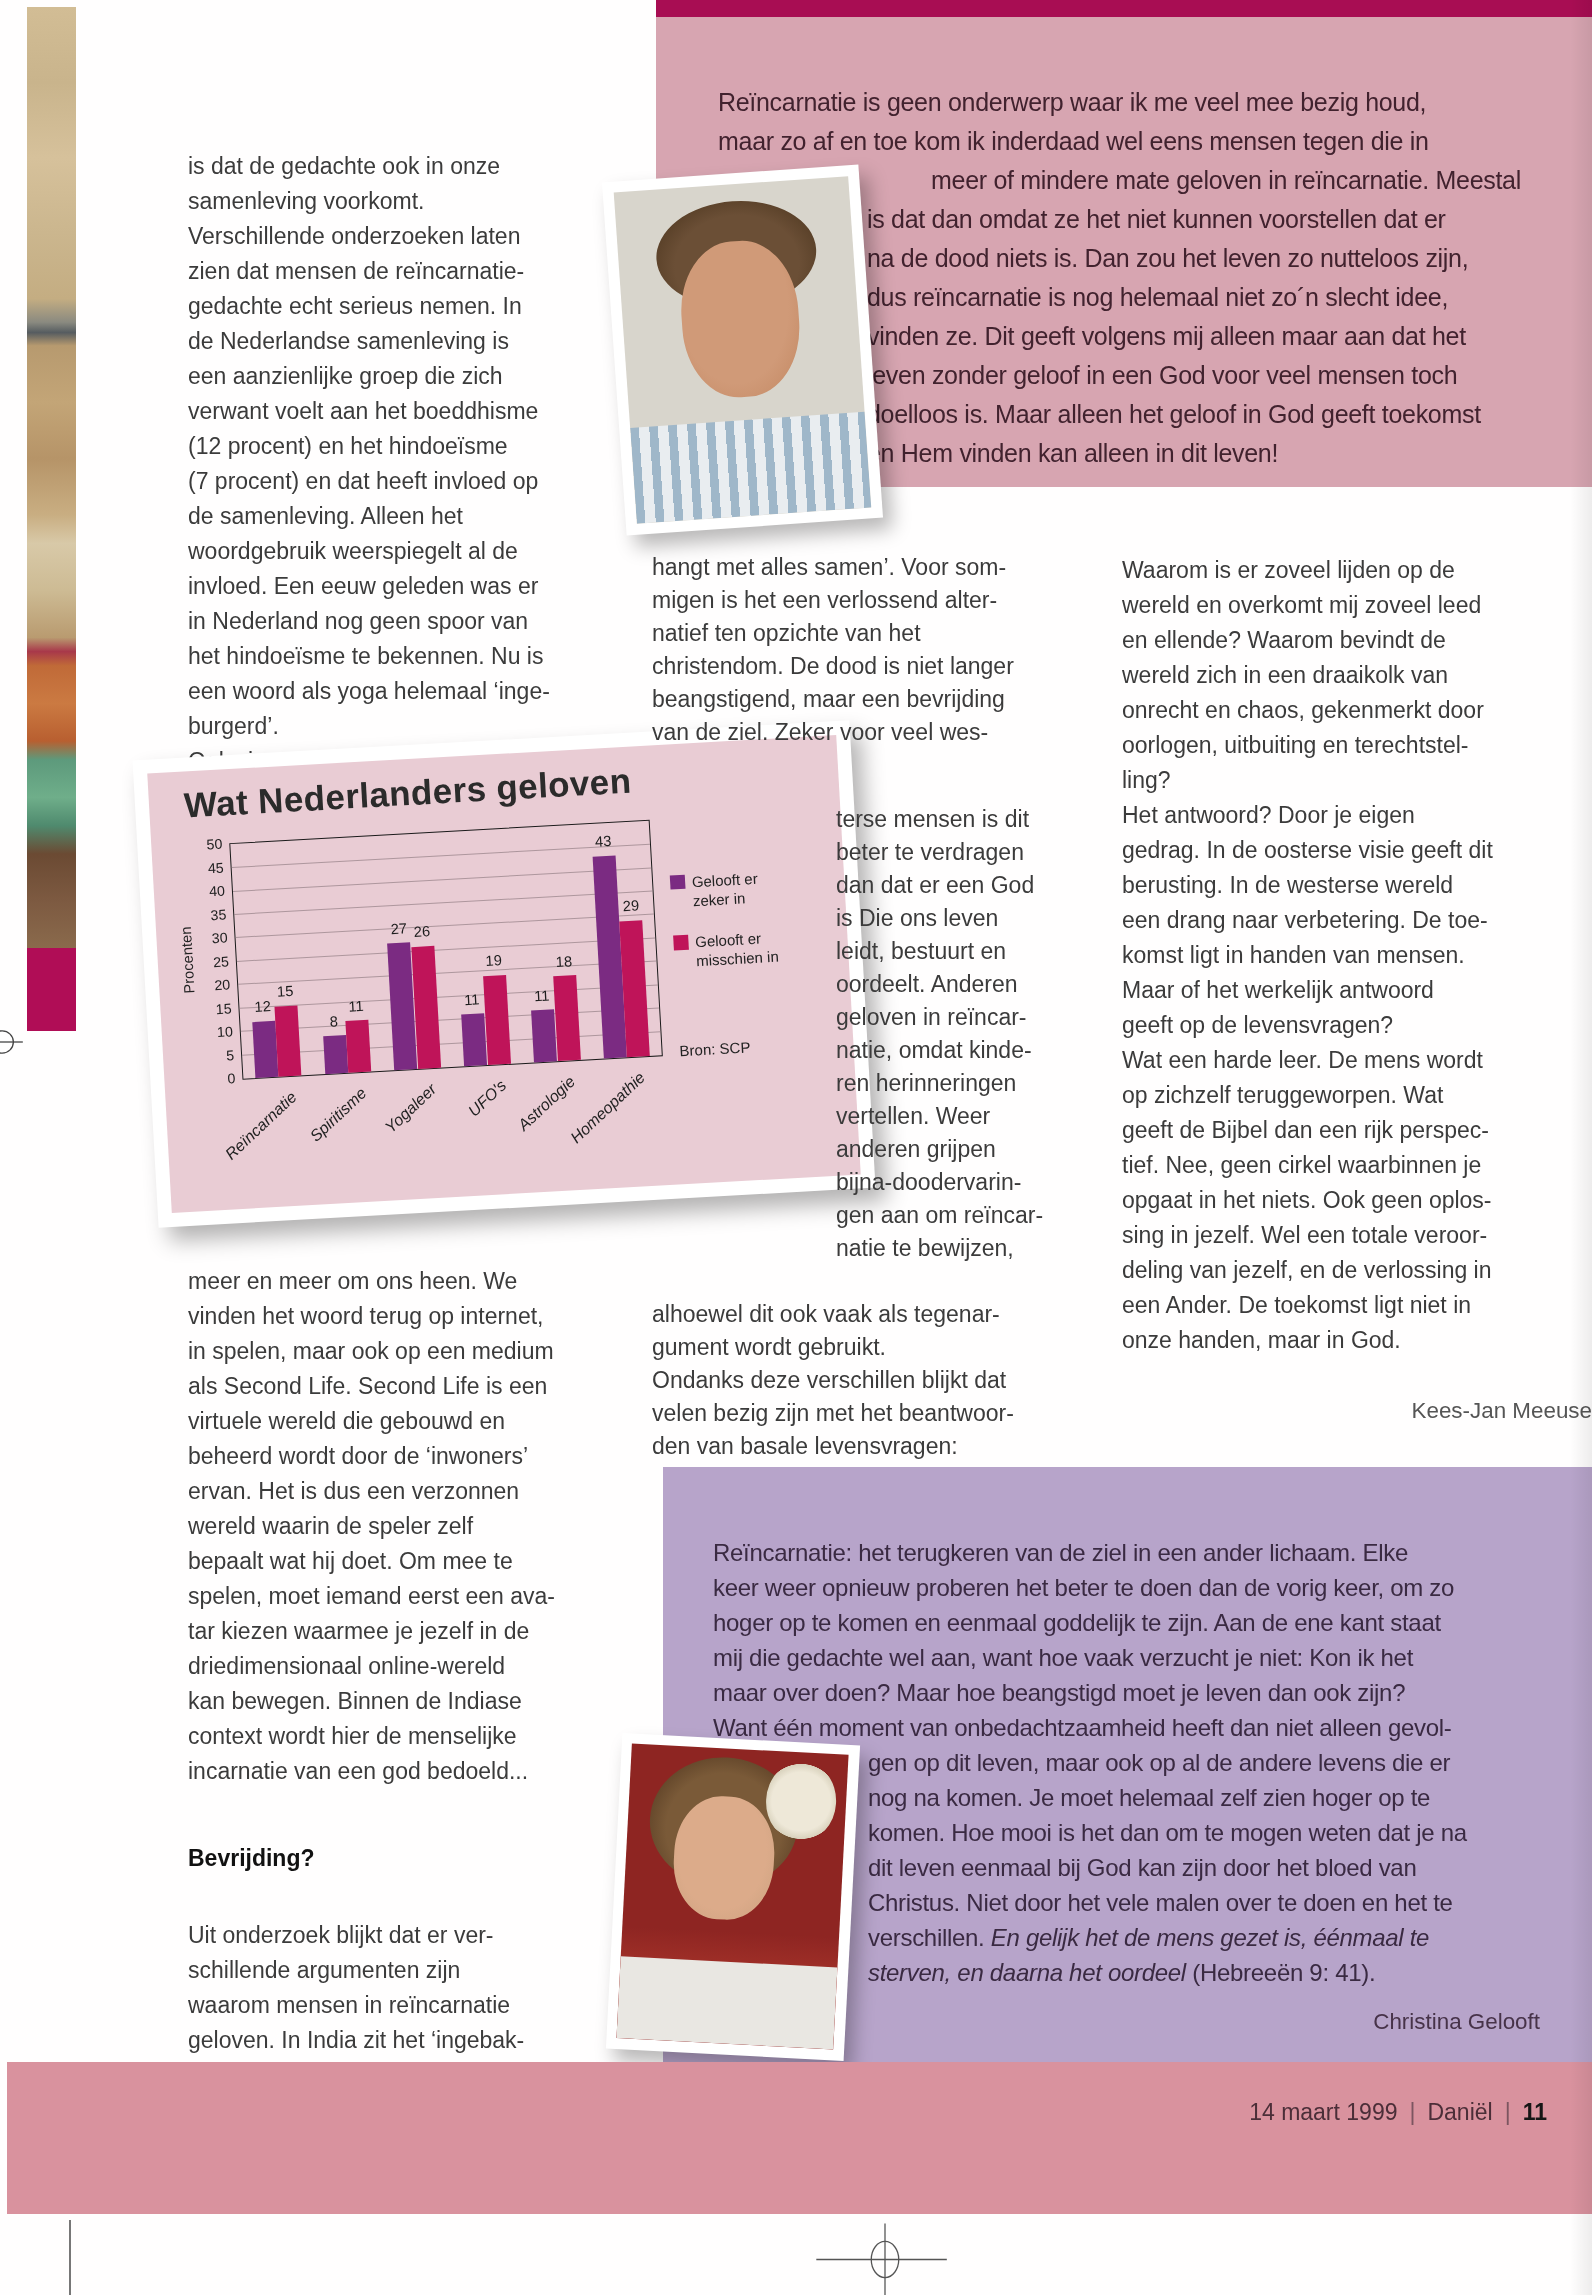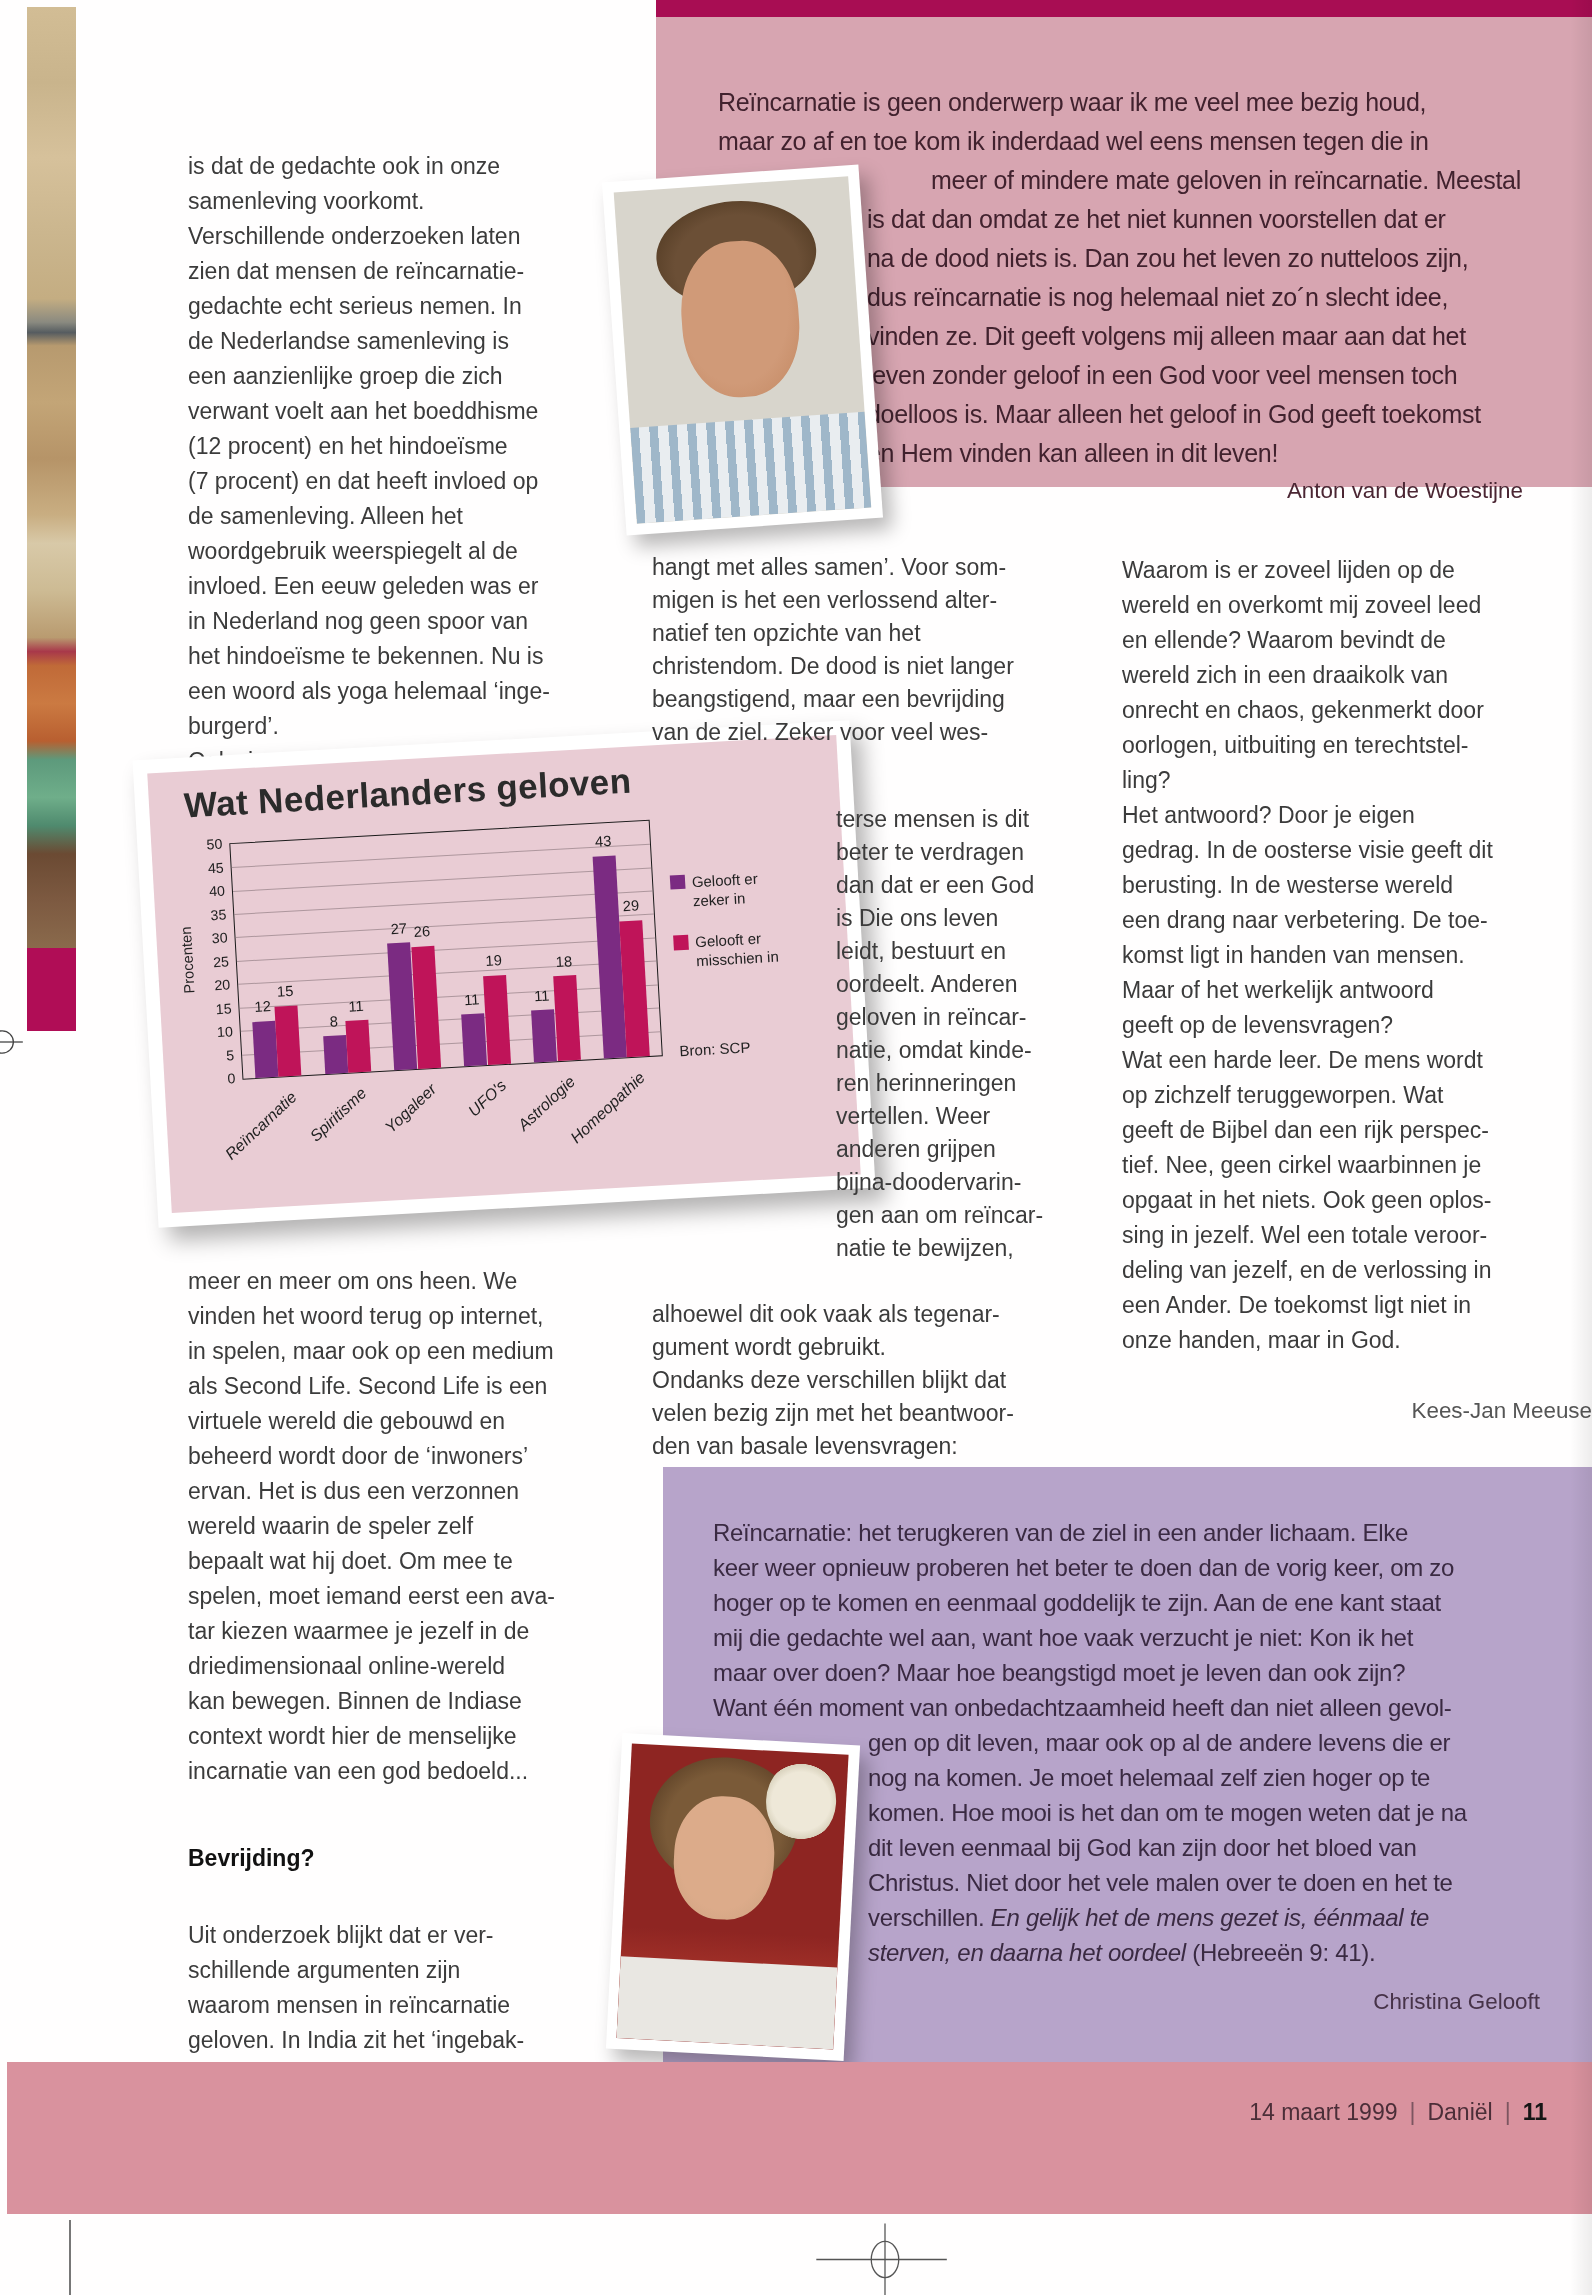--- a/index.html
+++ b/index.html
@@ -59,21 +59,21 @@
   .bar-label{position:absolute;font-size:14.7px;color:#1d1d1d;text-align:center;}
   .xlabel{position:absolute;width:147px;text-align:right;transform:rotate(-40deg);transform-origin:100% 0;
       font-size:16px;font-style:italic;color:#222;}
   .legend{position:absolute;left:516px;top:129px;}
   .legend-item{display:flex;margin-bottom:22.4px;font-size:15px;color:#222;line-height:19px;}
   .legend-swatch{width:14.7px;height:14.7px;margin:1.7px 7px 0 0;flex:0 0 14.7px;}
   .legend-text{white-space:pre-line;}
   .chart-source{position:absolute;left:516px;top:298px;font-size:15px;color:#222;}
   
   .purple-box{position:absolute;left:663px;top:1467px;width:929px;height:595px;background:#b7a4ca;color:#3a2a42;}
-  .pb-p1{margin:0;padding:48px 45px 0 50px;font-size:24px;line-height:35px;white-space:pre-line;letter-spacing:-0.3px;}
+  .pb-p1{margin:0;padding:68px 45px 0 50px;font-size:24px;line-height:35px;white-space:pre-line;letter-spacing:-0.3px;}
   .pb-p2{margin:0 45px 0 205px;font-size:24px;line-height:35px;white-space:pre-line;letter-spacing:-0.3px;}
   .pb-attr{margin:19px 52px 0 0;text-align:right;font-size:22.4px;color:#473349;}
   
   .pink-band{position:absolute;left:7px;top:2062px;width:1585px;height:152px;background:#d9929e;}
   .footer{position:absolute;right:45px;top:2099px;font-size:23px;color:#4b2e38;}
   .footer .sep{margin:0 12px;color:#7c5560;}
   .footer .pagenum{font-weight:bold;color:#161616;}
   
   .crop-line-v{position:absolute;left:69px;top:2220px;width:1.7px;height:76px;background:#777;}
   .reg-bottom{position:absolute;left:816px;top:2220px;}
@@ -99,21 +99,20 @@
     <p class="qb-p1">Reïncarnatie is geen onderwerp waar ik me veel mee bezig houd,
 maar zo af en toe kom ik inderdaad wel eens mensen tegen die in</p>
     <p class="qb-p2">meer of mindere mate geloven in reïncarnatie. Meestal
 is dat dan omdat ze het niet kunnen voorstellen dat er
 na de dood niets is. Dan zou het leven zo nutteloos zijn,
 dus reïncarnatie is nog helemaal niet zo´n slecht idee,
 vinden ze. Dit geeft volgens mij alleen maar aan dat het
 leven zonder geloof in een God voor veel mensen toch
 doelloos is. Maar alleen het geloof in God geeft toekomst
 en Hem vinden kan alleen in dit leven!</p>
-    <p class="qb-attr">Anton van de Woestijne</p>
   </div>
 
   <div class="photo man-photo">
     <div class="photo-inner man-bg">
       <div class="man-hair"></div>
       <div class="man-face"></div>
       <div class="man-shirt"></div>
     </div>
   </div>
 

